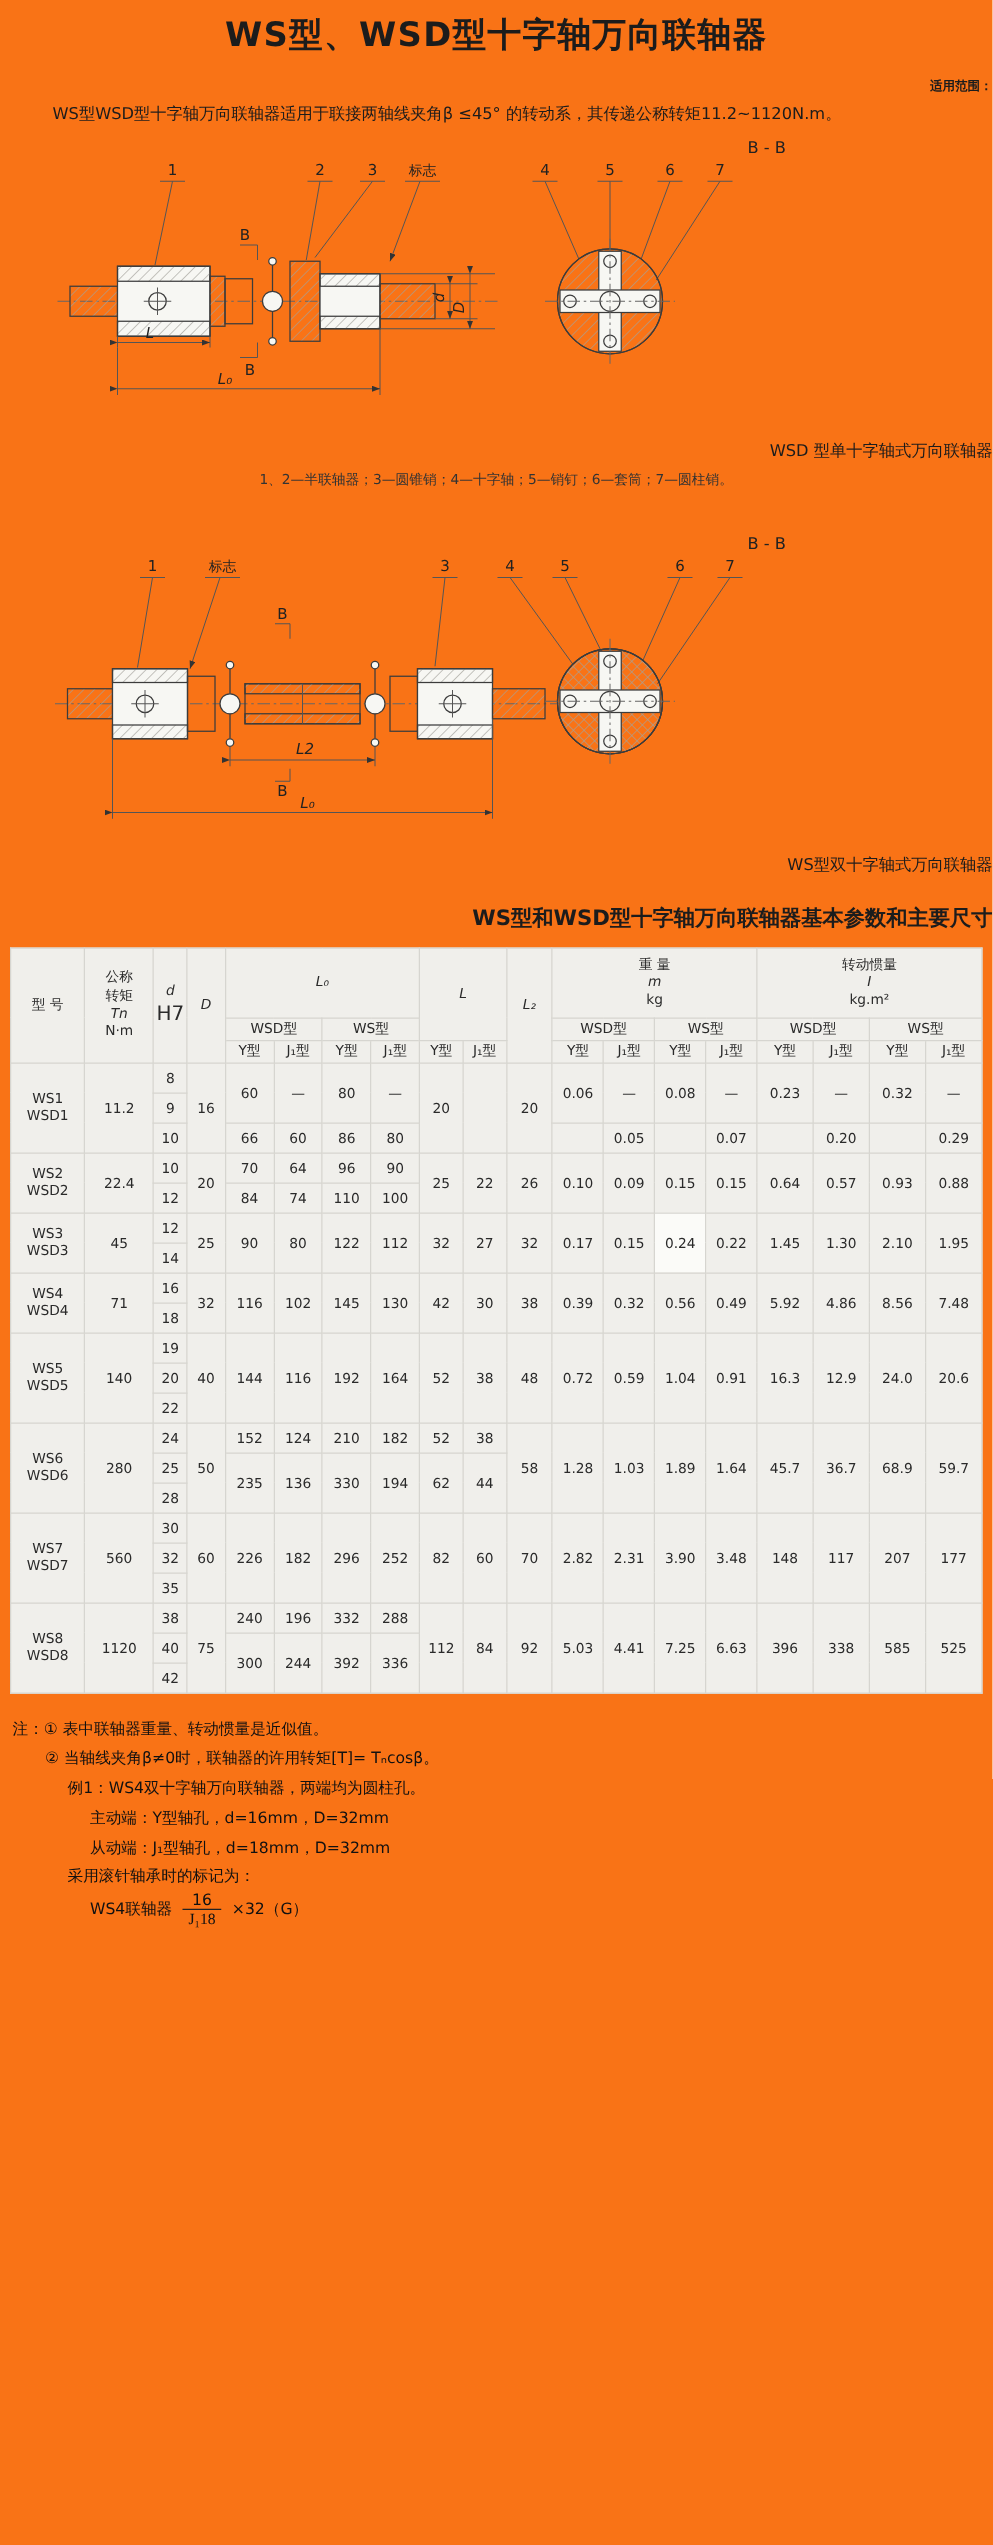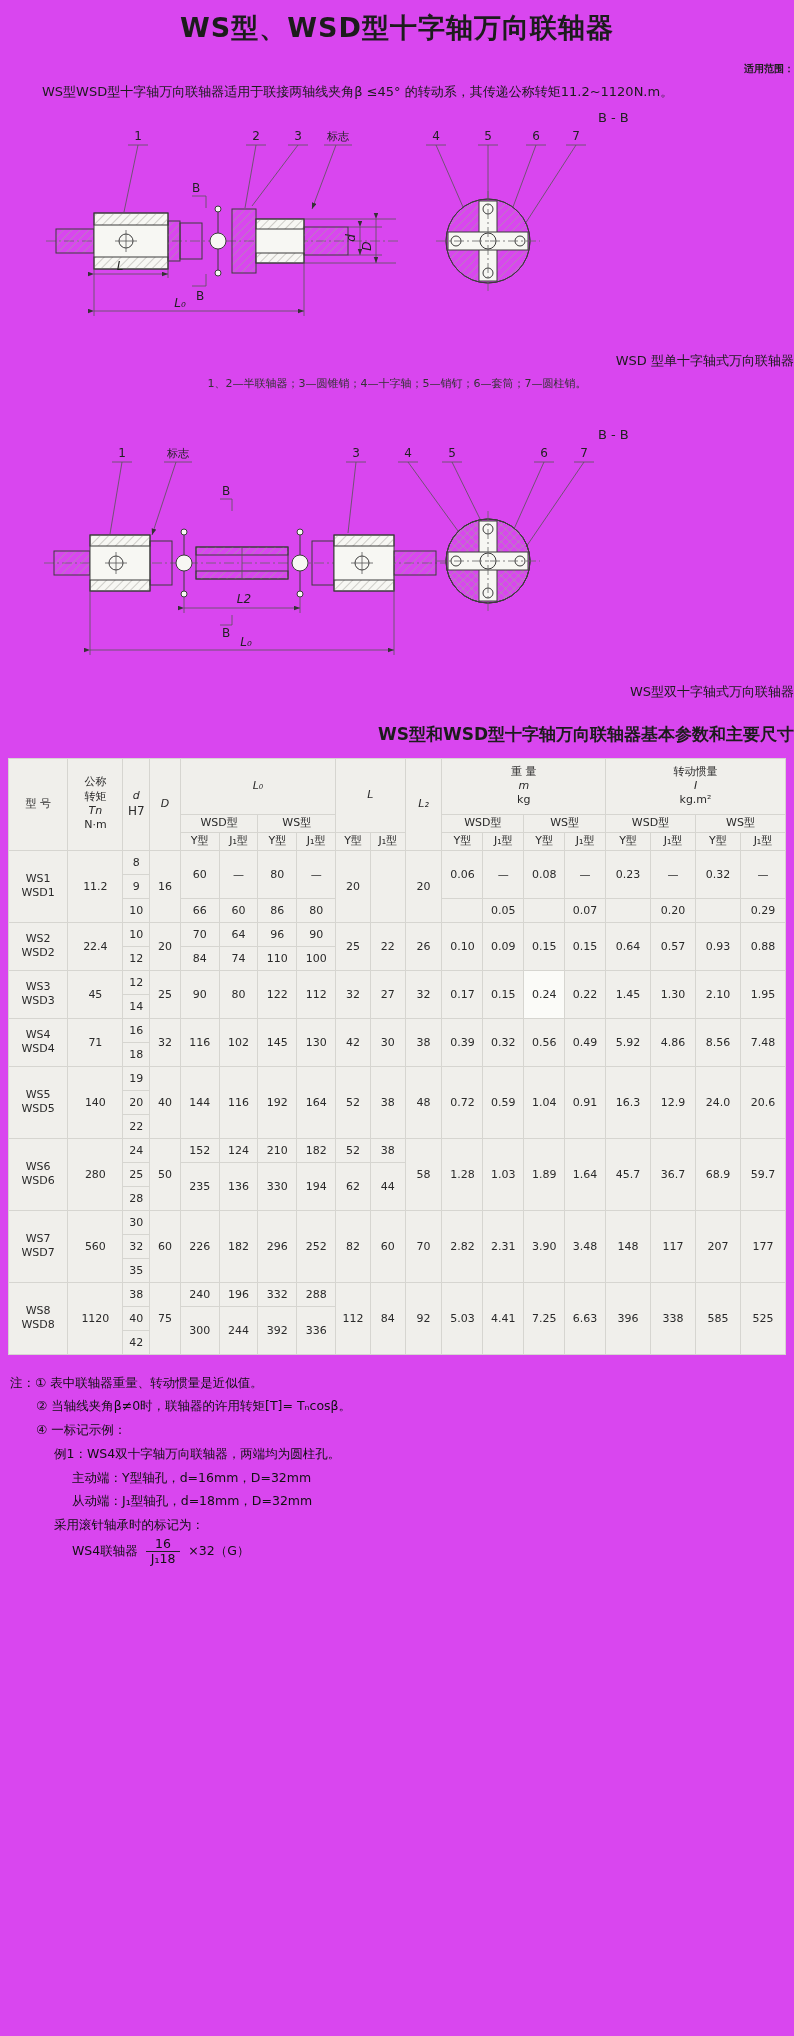--- a/index.html
+++ b/index.html
@@ -1,16 +1,16 @@
 <!DOCTYPE html>
 <html><head>
 <meta charset="utf-8">
 <style>
   html,body{margin:0;padding:0;background:#fff;}
-  .page{position:relative;width:794px;height:2036px;background:#d946ef;overflow:hidden;
+  .page{position:relative;width:794px;height:2036px;background:#f97316;overflow:hidden;
         font-family:"DejaVu Sans","Liberation Sans",sans-serif;color:#1c1c1c;}
   .title{font-size:27px;font-weight:bold;text-align:center;padding-top:10px;margin:0 0 16px 0;letter-spacing:1px;}
   .scope-h{font-size:10px;font-weight:bold;margin:0 0 6px 10px;text-align:right;}
   .scope-t{font-size:13px;margin:0 16px 4px 16px;text-indent:2em;line-height:1.5;}
   svg .ln{stroke:#3c3c3c;stroke-width:1;fill:none;}
   svg .thin{stroke:#555;stroke-width:0.8;fill:none;}
   svg .cl{stroke:#666;stroke-width:0.8;stroke-dasharray:10 3 2 3;fill:none;}
   svg .fillc{fill:#f7f7f3;stroke:#3c3c3c;stroke-width:1;}
   svg text{fill:#222;font-size:12px;font-family:"DejaVu Sans","Liberation Sans",sans-serif;}
   svg text.dim{font-style:italic;}
@@ -20,28 +20,28 @@
   .parts{text-align:center;font-size:11px;color:#333;margin:0 0 6px 0;}
   .tbl-title{font-size:17px;font-weight:bold;text-align:right;margin:22px 0 12px 0;}
   table.spec{border-collapse:collapse;margin:0 auto;width:778px;table-layout:fixed;
              background:#f0efeb;font-size:11px;color:#2a2a2a;}
   .spec td{border:1px solid #d6d5d0;text-align:center;vertical-align:middle;padding:1px 0;}
   .spec thead td{line-height:1.3;}
   .spec tbody td{height:21px;}
   .spec .it{font-style:italic;}
   .spec .hl{background:#fbfbf8;}
   .spec .mdl div{line-height:1.25;}
-  .h7{margin-top:1px;font-size:12px;}
+  .h7{margin-top:1px;font-size:16px;}
   .notes{font-size:12.5px;margin:16px 0 0 10px;line-height:1.9;color:#111;}
   .notes .ind1{margin-left:26px;}
   .notes .ind2{margin-left:44px;}
   .notes .ind3{margin-left:62px;}
   .frac{display:inline-block;text-align:center;vertical-align:middle;line-height:1.15;margin:0 4px;}
   .frac .num{display:block;border-bottom:1px solid #222;padding:0 5px;}
-  .frac .den{display:block;padding:0 5px;}
+  .frac .den{display:block;padding:0 5px;font-family:Liberation Serif, serif;}
 </style>
 </head>
 <body>
 
 <div class="page">
 
   <div class="title">WS型、WSD型十字轴万向联轴器</div>
   <div class="scope-h">适用范围：</div>
   <div class="scope-t">WS型WSD型十字轴万向联轴器适用于联接两轴线夹角β ≤45° 的转动系，其传递公称转矩11.2~1120N.m。</div>
 
@@ -596,21 +596,20 @@
       <tr>
         <td>42</td>
       </tr>
     </tbody>
   </table>
 
   
   <div class="notes">
     <div><span>注：</span><span>① 表中联轴器重量、转动惯量是近似值。</span></div>
     <div class="ind1">② 当轴线夹角β≠0时，联轴器的许用转矩[T]= Tₙcosβ。</div>
-    <div class="ind1">④ 一标记示例：</div>
     <div class="ind2">例1：WS4双十字轴万向联轴器，两端均为圆柱孔。</div>
     <div class="ind3">主动端：Y型轴孔，d=16mm，D=32mm</div>
     <div class="ind3">从动端：J₁型轴孔，d=18mm，D=32mm</div>
     <div class="ind2">采用滚针轴承时的标记为：</div>
     <div class="ind3">
       <span>WS4联轴器</span>
       <span class="frac">
         <span class="num">16</span>
         <span class="den">J₁18</span>
       </span>

